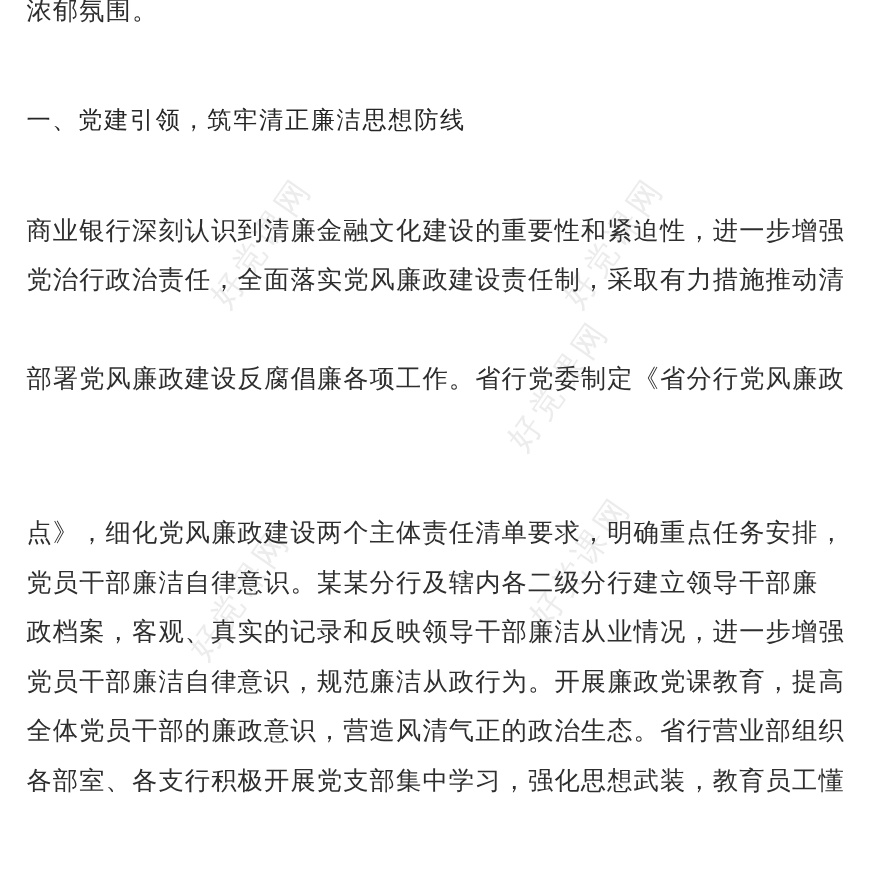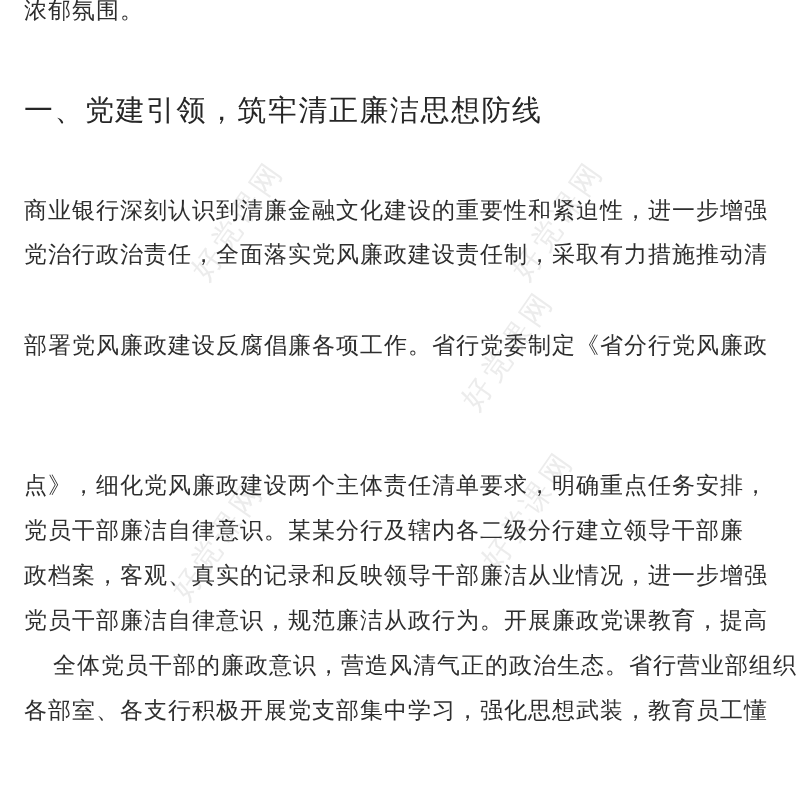--- a/index.html
+++ b/index.html
@@ -25,21 +25,21 @@
     .line {
       position: absolute;
       left: 24px;
       font-size: 23px;
       line-height: 26px;
       white-space: nowrap;
       letter-spacing: 1.0px;
     }
     .heading {
       font-family: "DejaVu Sans", "Liberation Sans", sans-serif;
-      font-size: 29px;
+      font-size: 22px;
       letter-spacing: 1.5px;
       color: #262626;
     }
     .watermark {
       position: absolute;
       font-family: "DejaVu Sans", sans-serif;
       font-size: 30px;
       color: rgba(170,170,170,0.22);
       transform: rotate(-55deg);
       transform-origin: center;
@@ -63,15 +63,15 @@
 
   <div class="line heading" style="top:97px;">一、党建引领，筑牢清正廉洁思想防线</div>
 
   <div class="line" style="top:197px;">商业银行深刻认识到清廉金融文化建设的重要性和紧迫性，进一步增强</div>
   <div class="line" style="top:242px;font-family:Liberation Serif, serif;">党治行政治责任，全面落实党风廉政建设责任制，采取有力措施推动清</div>
   <div class="line" style="top:332px;">部署党风廉政建设反腐倡廉各项工作。省行党委制定《省分行党风廉政</div>
   <div class="line" style="top:472px;">点》，细化党风廉政建设两个主体责任清单要求，明确重点任务安排，</div>
   <div class="line" style="top:517px;">党员干部廉洁自律意识。某某分行及辖内各二级分行建立领导干部廉</div>
   <div class="line" style="top:562px;">政档案，客观、真实的记录和反映领导干部廉洁从业情况，进一步增强</div>
   <div class="line" style="top:607px;">党员干部廉洁自律意识，规范廉洁从政行为。开展廉政党课教育，提高</div>
-  <div class="line" style="top:652px;margin-left:29px;">全体党员干部的廉政意识，营造风清气正的政治生态。省行营业部组织</div>
+  <div class="line" style="top:652px;">全体党员干部的廉政意识，营造风清气正的政治生态。省行营业部组织</div>
   <div class="line" style="top:697px;">各部室、各支行积极开展党支部集中学习，强化思想武装，教育员工懂</div>
 </div>
 
 </body></html>

